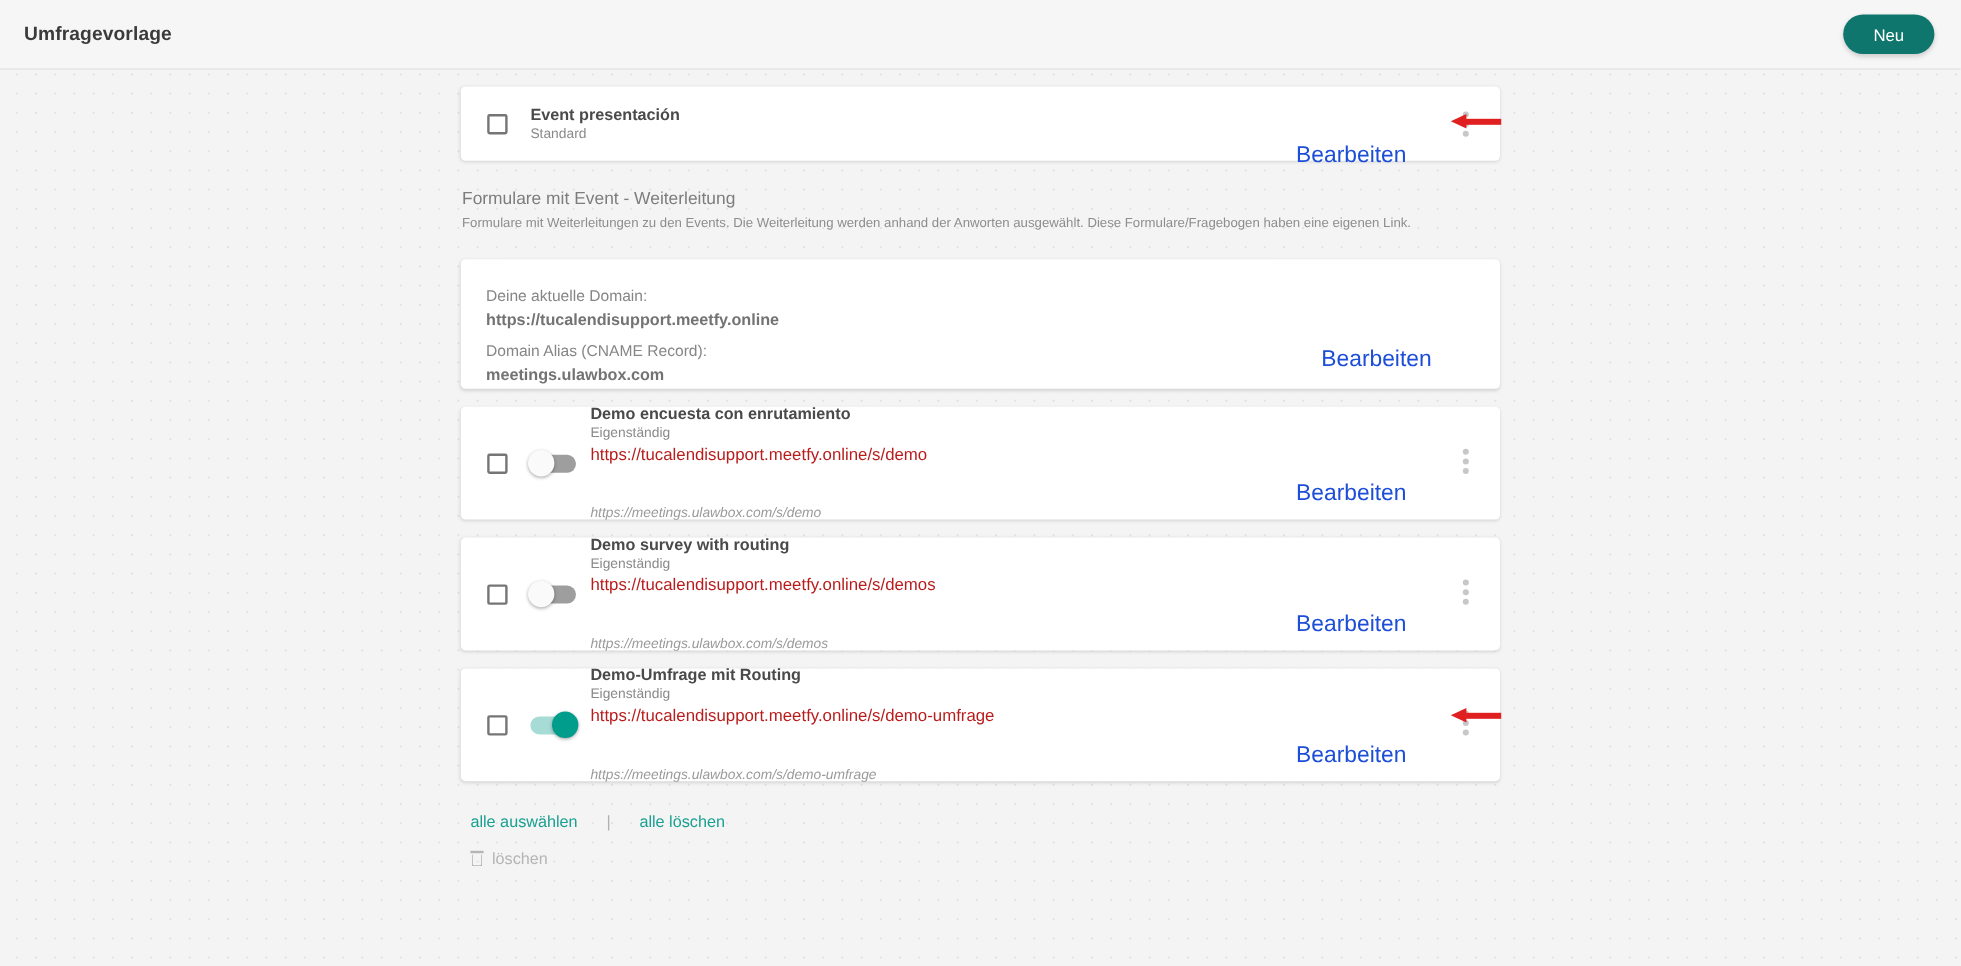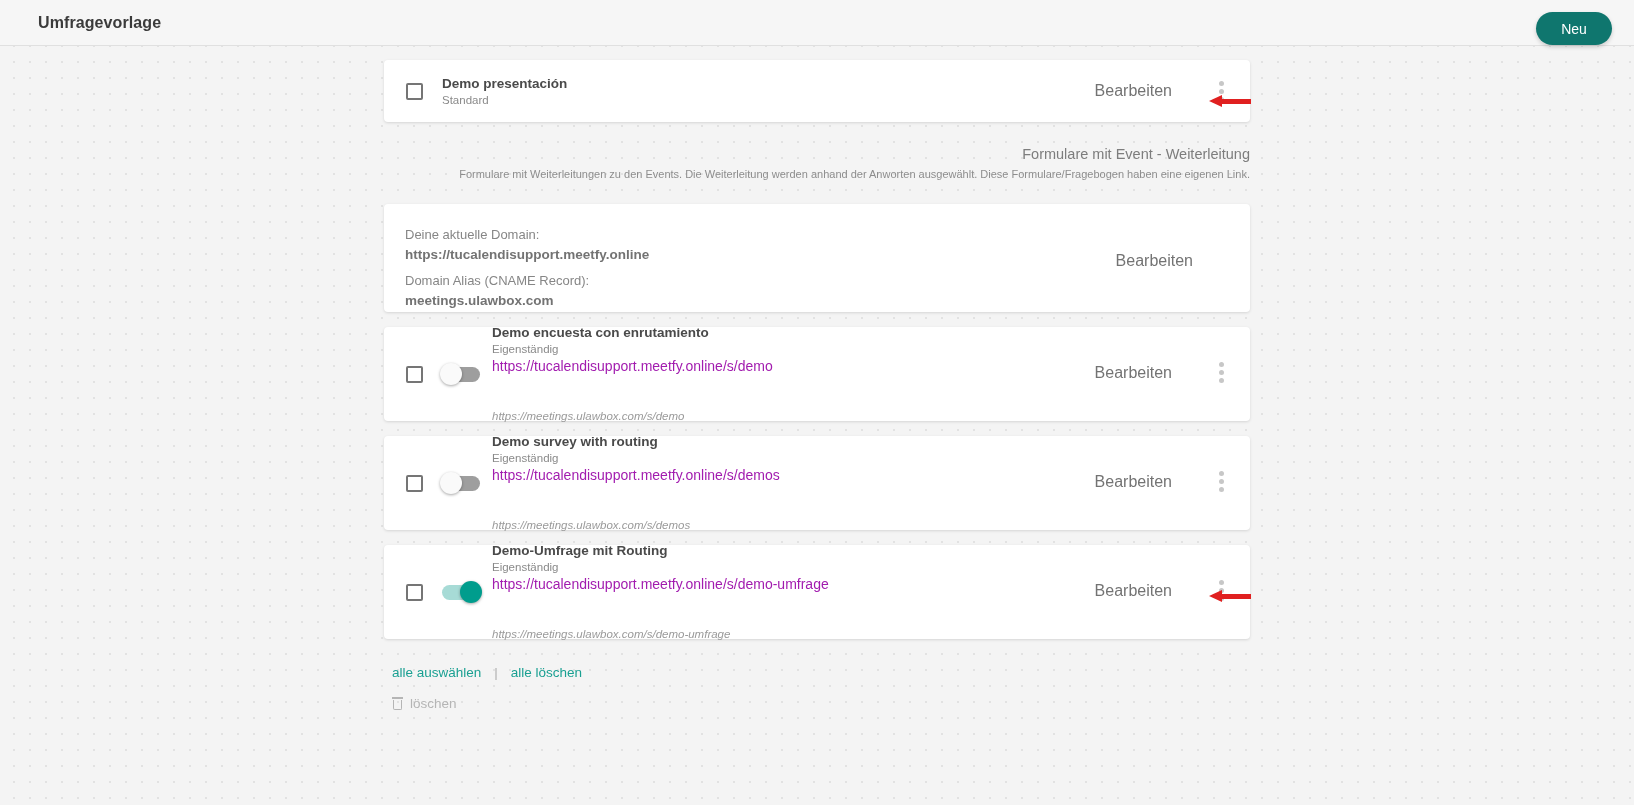--- a/index.html
+++ b/index.html
@@ -16,26 +16,26 @@
     width: 1634px; height: 805px;
     background-color: #f4f4f4;
     background-image: radial-gradient(circle, #e2e2e2 1px, transparent 1px);
     background-size: 16px 16px;
     background-position: 6px 6px;
   }
 
   
   .topbar {
     position: relative;
-    height: 46px;
+    height: 58px;
     background: #f6f6f6;
     border-bottom: 1px solid #e0e0e0;
     display: flex;
     align-items: center;
-    padding: 0 38px;
+    padding: 0 20px;
   }
   .app-title {
     font-size: 16px;
     font-weight: bold;
     color: #3b3b3b;
     letter-spacing: .1px;
   }
   .btn-new {
     position: absolute;
     right: 22px; top: 12px;
@@ -95,57 +95,57 @@
     color: #4a4a4a;
     line-height: 17px;
   }
   .row-sub {
     font-size: 11.5px;
     color: #8a8a8a;
     line-height: 16px;
   }
   .row-url {
     font-size: 14px;
-    color: #a21caf;
+    color: #b91c1c;
     line-height: 19px;
   }
   .row-url-alias {
     font-size: 11.5px;
     color: #9a9a9a;
     font-style: italic;
     line-height: 16px;
     margin-top: 32px;
   }
 
   .edit-link {
-    color: #737373;
-    font-size: 16px;
-    cursor: pointer;
-    position: absolute;
+    color: #1d4ed8;
+    font-size: 19px;
+    cursor: pointer;
+    position: absolute;
+    margin-top: 25px;
   }
 
   .kebab {
     position: absolute;
     width: 5px;
     display: flex;
     flex-direction: column;
     gap: 3px;
     cursor: pointer;
   }
   .kebab span {
     width: 5px; height: 5px; border-radius: 50%;
     background: #c7c7c7;
     display: block;
   }
 
   
   .section {
     margin-top: 22px;
     padding-left: 1px;
-    text-align: right;
   }
   .section-title {
     font-size: 14.5px;
     color: #7d7d7d;
     line-height: 20px;
   }
   .section-desc {
     font-size: 11px;
     color: #8d8d8d;
     line-height: 18px;
@@ -199,21 +199,21 @@
   .switch.on  .knob { left: 18px;  background: #009d8d; }
 
   .toggle-text { margin-left: 12px; }
 
   
   .footer-links {
     margin-top: 26px;
     padding-left: 8px;
     display: flex;
     align-items: center;
-    gap: 13px;
+    gap: 24px;
     font-size: 13.5px;
   }
   .link-teal { color: #1aa092; cursor: pointer; }
   .sep { color: #b0b0b0; }
 
   .delete-row {
     margin-top: 16px;
     padding-left: 8px;
     display: flex;
     align-items: center;
@@ -270,21 +270,21 @@
     <div class="app-title">Umfragevorlage</div>
     <button class="btn-new">Neu</button>
   </div>
 
   <div class="content">
     <div class="wrap">
 
       <div class="card card-simple">
         <div class="checkbox"></div>
         <div class="titleblock">
-          <div class="row-title">Demo presentación</div>
+          <div class="row-title">Event presentación</div>
           <div class="row-sub">Standard</div>
         </div>
         <div class="edit-link" style="right:78px; top:22px;">Bearbeiten</div>
         <div class="kebab" style="right:26px; top:21px;">
           <span></span>
           <span></span>
           <span></span>
         </div>
       </div>
 

